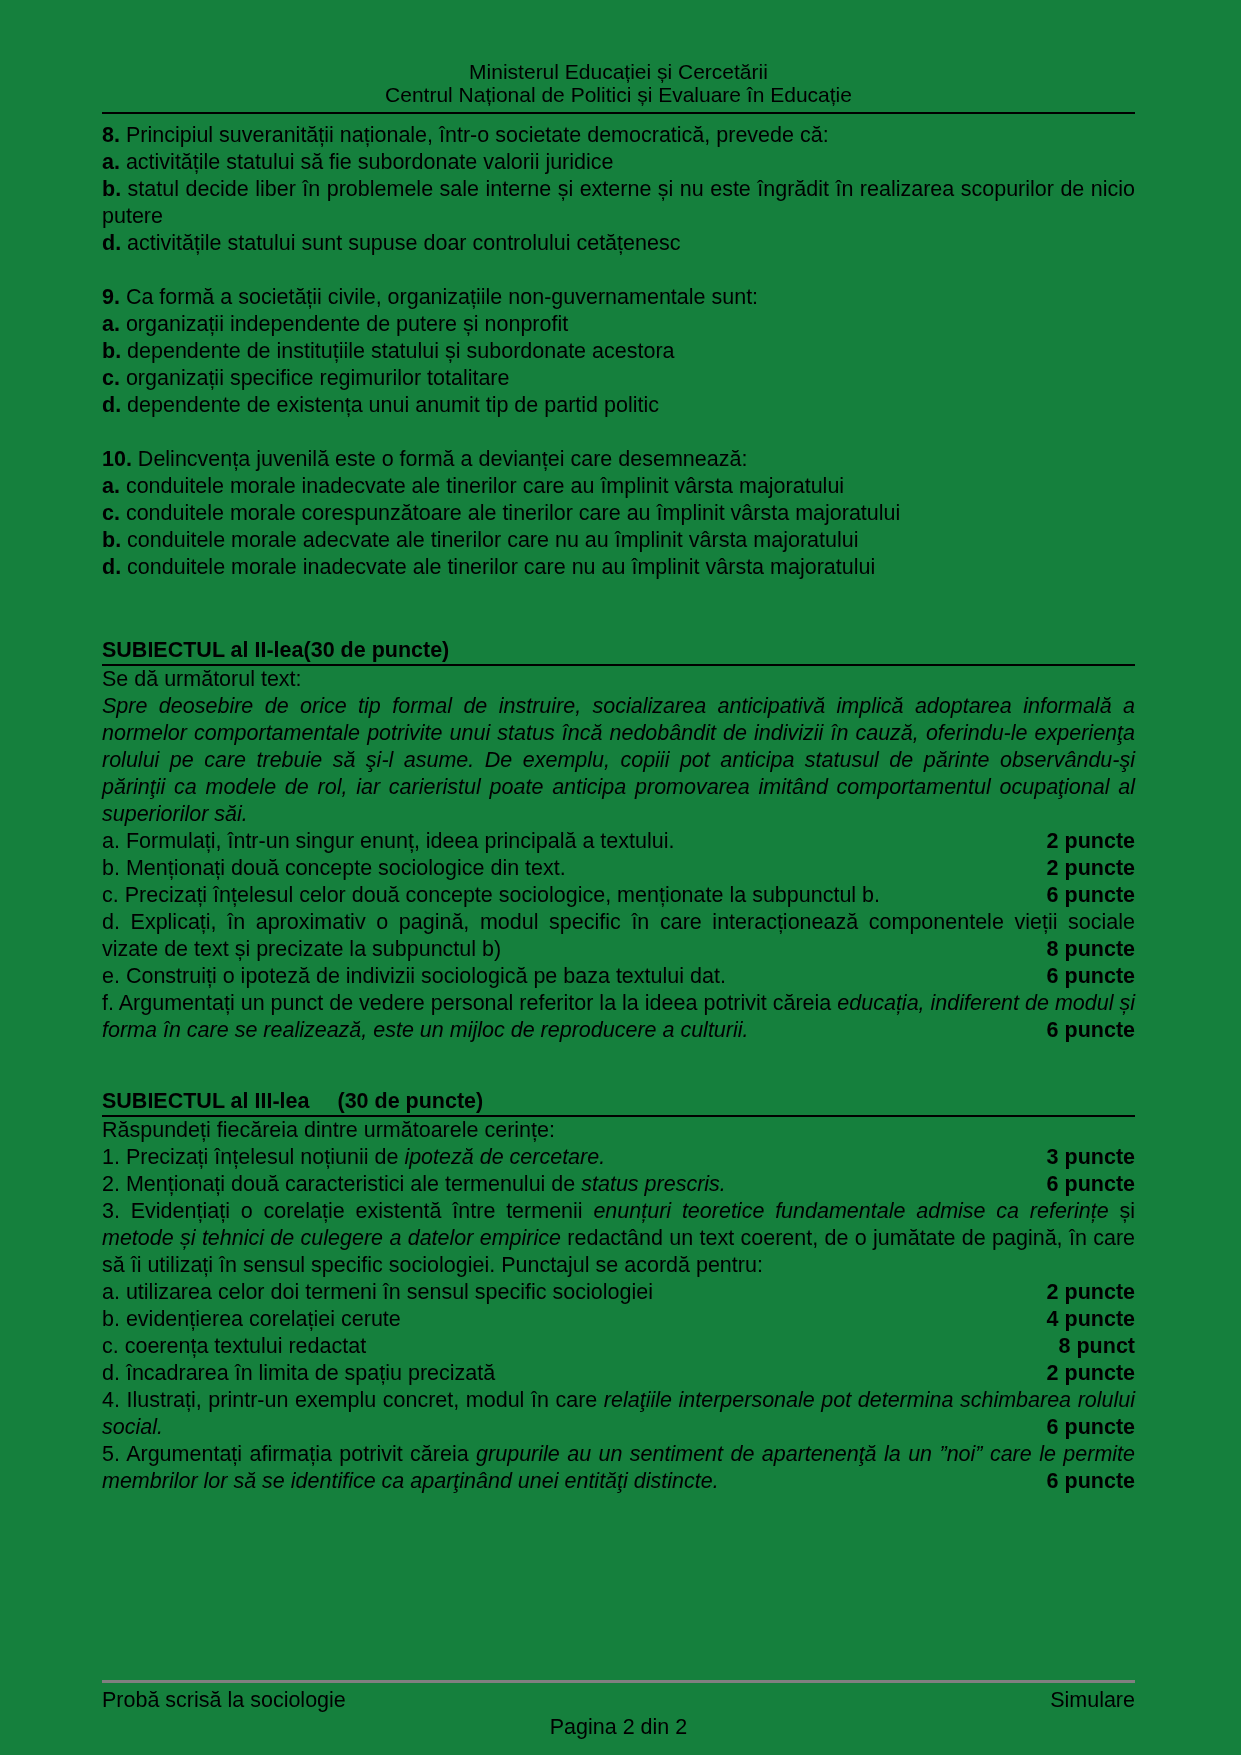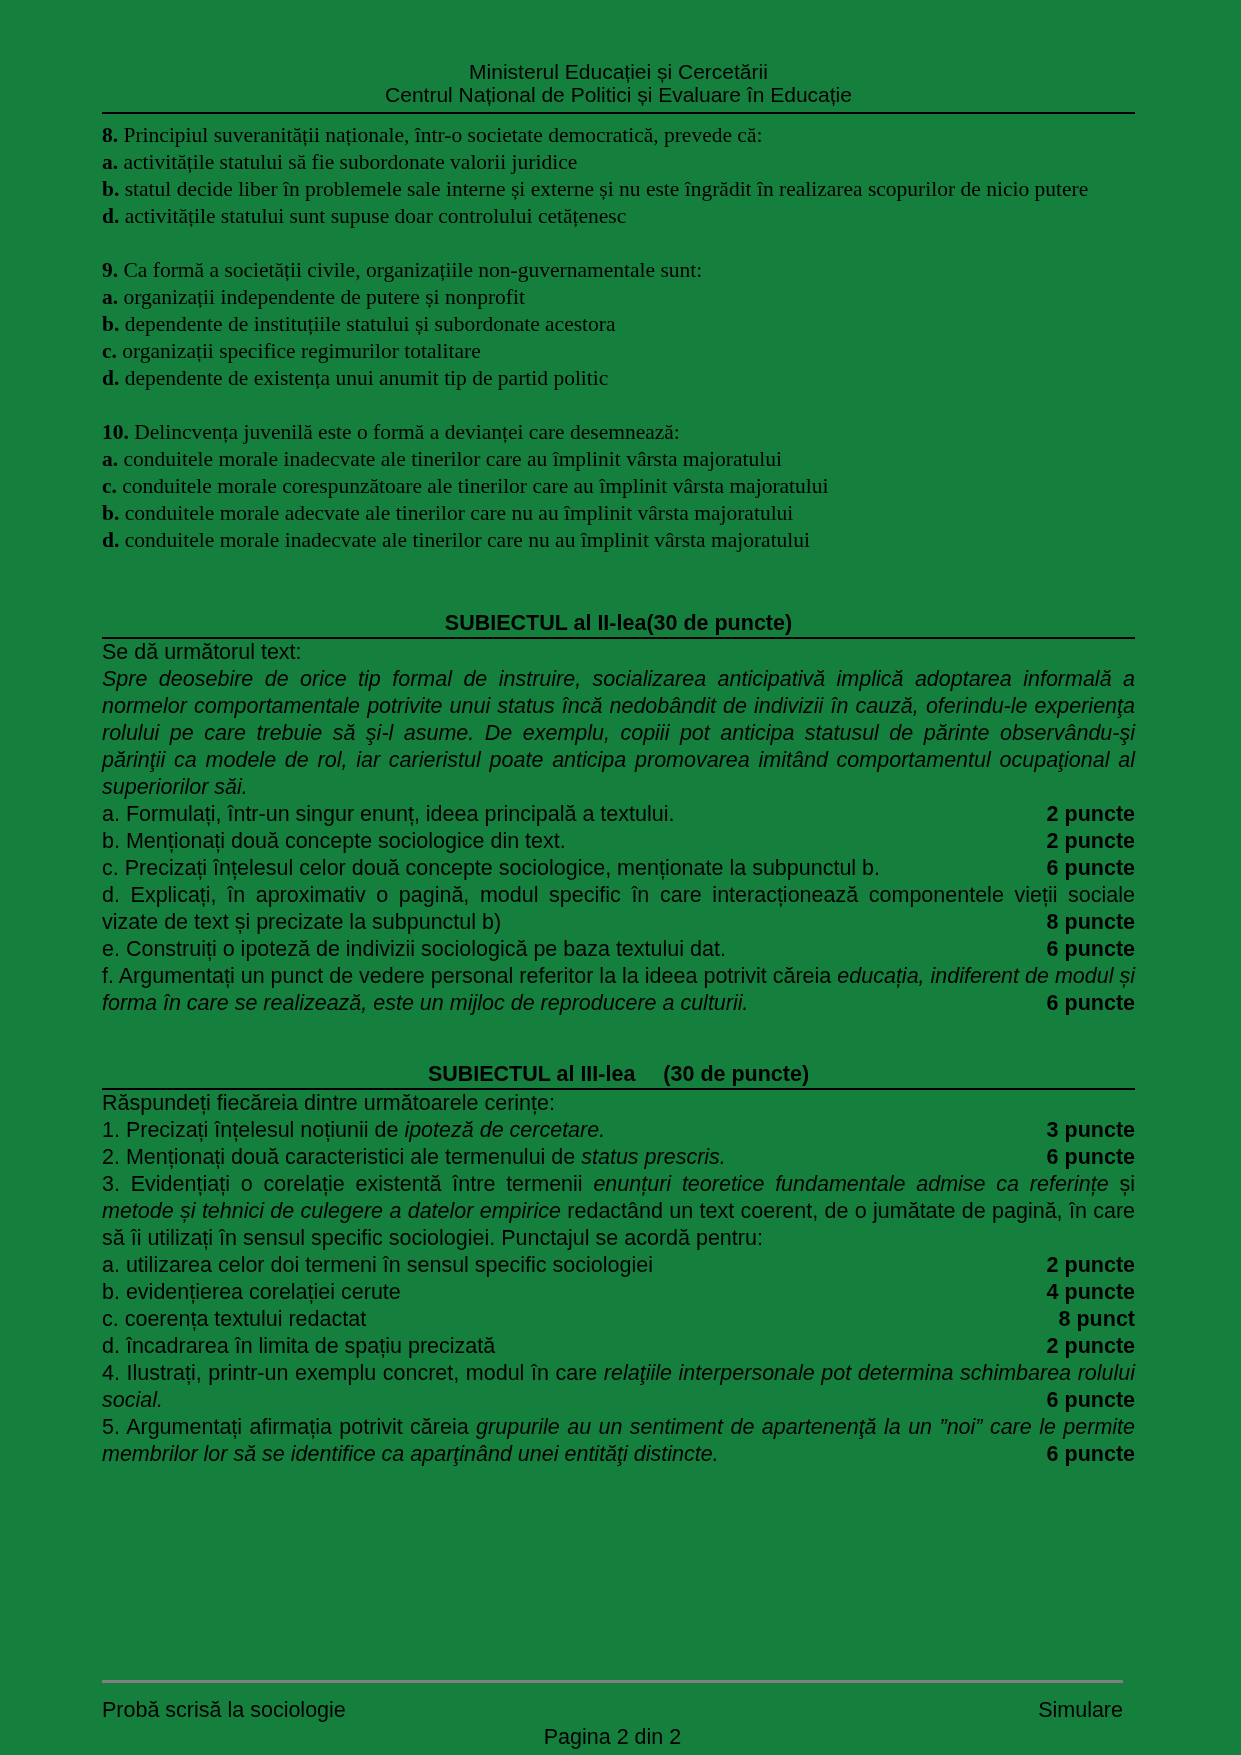--- a/index.html
+++ b/index.html
@@ -18,40 +18,40 @@
   }
   .doc-header {
     text-align: center;
     font-size: 21px;
     line-height: 23px;
     padding-bottom: 6px;
     border-bottom: 2px solid #000000;
   }
   .content-top { margin-top: 8px; }
   p { margin: 0; text-align: justify; }
-  .q { margin: 0 0 27px 0; font-family: Liberation Serif, serif; }
+  .q { margin: 0 0 27px 0; }
   .b { font-weight: bold; }
   .item { display: flow-root; text-align: justify; margin: 0; }
   .pts { float: right; font-weight: bold; }
   .quote { font-style: italic; text-align: justify; }
   .section-head {
     display: flex;
-    justify-content: center;
+    justify-content: flex-start;
     font-weight: bold;
     border-bottom: 2px solid #000000;
   }
   .head2 { margin-top: 56px; }
   .head3 { margin-top: 44px; gap: 28px; }
   .footer {
     position: absolute;
     left: 102px;
-    right: 118px;
+    right: 106px;
     top: 1680px;
     border-top: 3px solid #808080;
-    padding-top: 14px;
+    padding-top: 4px;
     font-size: 21.5px;
     line-height: 27px;
   }
   .footer-row { display: flex; justify-content: space-between; }
   .footer-page { text-align: center; }
   i { font-style: italic; }
 </style>
 </head>
 <body>
 

